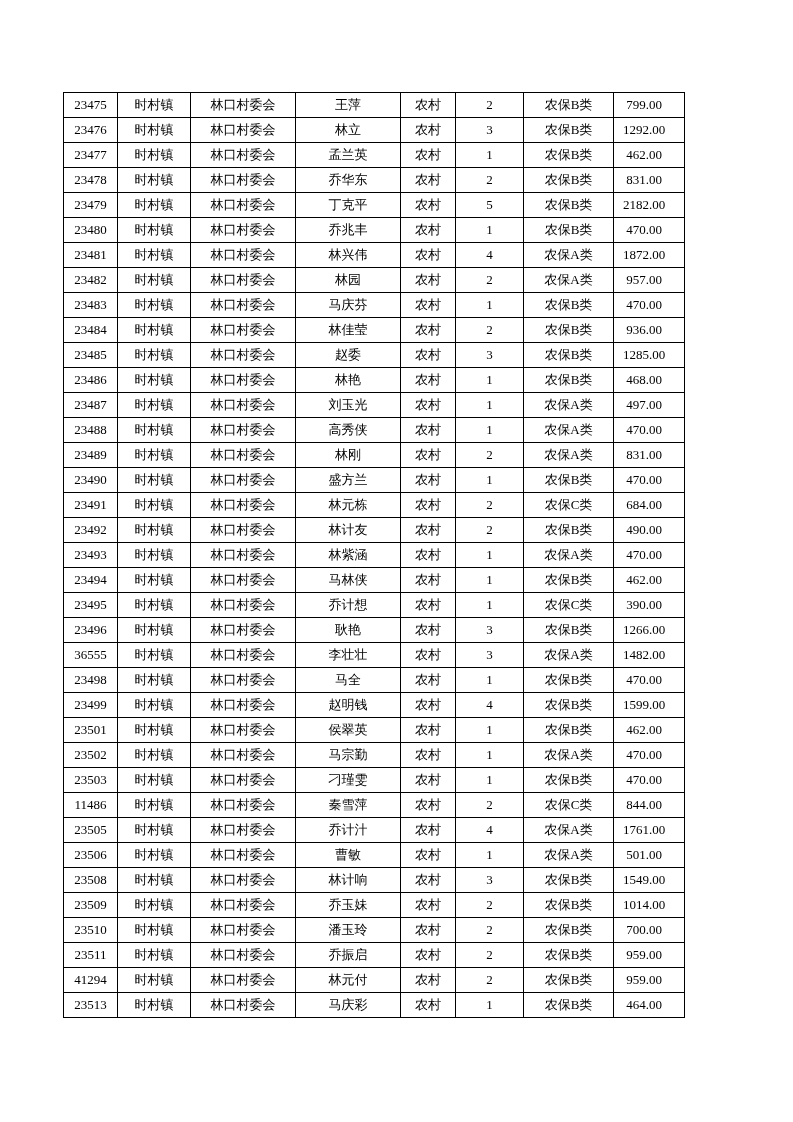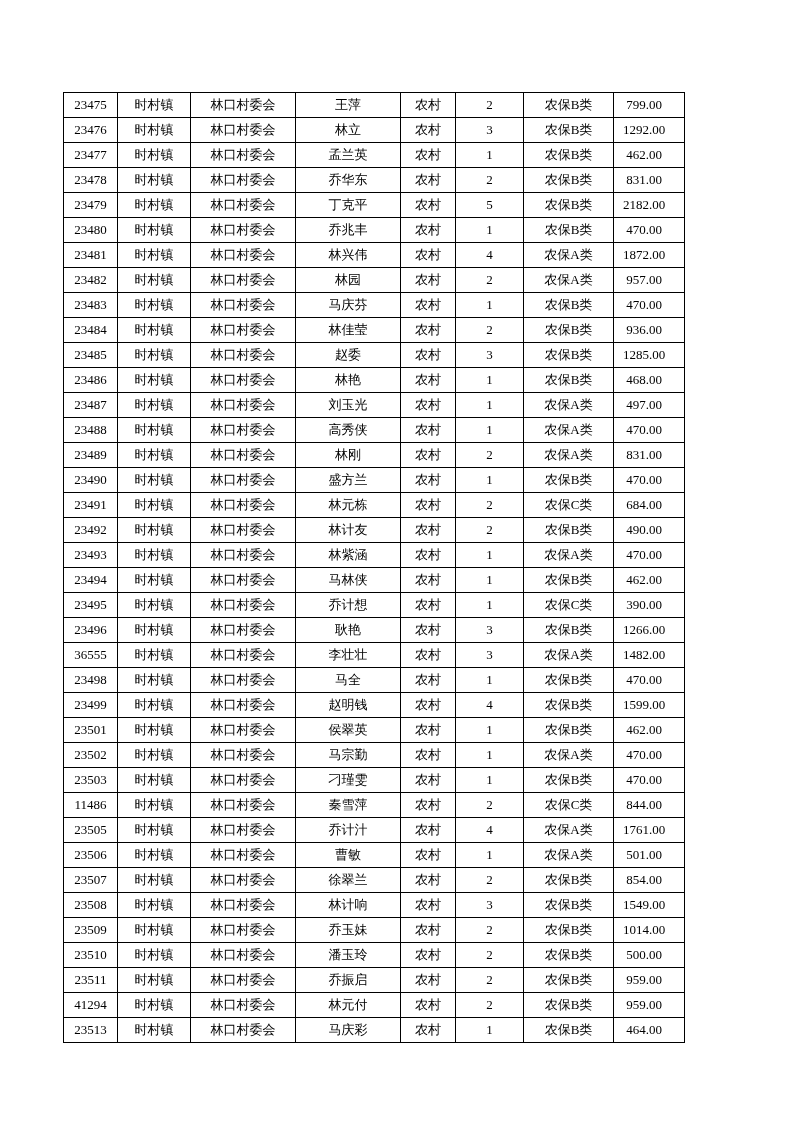--- a/index.html
+++ b/index.html
@@ -367,30 +367,20 @@
             <td data-name="cell-index">23506</td>
             <td data-name="cell-town">时村镇</td>
             <td data-name="cell-village">林口村委会</td>
             <td data-name="cell-name">曹敏</td>
             <td data-name="cell-area-type">农村</td>
             <td data-name="cell-count">1</td>
             <td data-name="cell-category">农保A类</td>
             <td data-name="cell-amount">501.00</td>
           </tr>
           <tr data-name="table-row">
-            <td data-name="cell-index">23507</td>
-            <td data-name="cell-town">时村镇</td>
-            <td data-name="cell-village">林口村委会</td>
-            <td data-name="cell-name">徐翠兰</td>
-            <td data-name="cell-area-type">农村</td>
-            <td data-name="cell-count">2</td>
-            <td data-name="cell-category">农保B类</td>
-            <td data-name="cell-amount">854.00</td>
-          </tr>
-          <tr data-name="table-row">
             <td data-name="cell-index">23508</td>
             <td data-name="cell-town">时村镇</td>
             <td data-name="cell-village">林口村委会</td>
             <td data-name="cell-name">林计响</td>
             <td data-name="cell-area-type">农村</td>
             <td data-name="cell-count">3</td>
             <td data-name="cell-category">农保B类</td>
             <td data-name="cell-amount">1549.00</td>
           </tr>
           <tr data-name="table-row">
@@ -404,21 +394,21 @@
             <td data-name="cell-amount">1014.00</td>
           </tr>
           <tr data-name="table-row">
             <td data-name="cell-index">23510</td>
             <td data-name="cell-town">时村镇</td>
             <td data-name="cell-village">林口村委会</td>
             <td data-name="cell-name">潘玉玲</td>
             <td data-name="cell-area-type">农村</td>
             <td data-name="cell-count">2</td>
             <td data-name="cell-category">农保B类</td>
-            <td data-name="cell-amount">500.00</td>
+            <td data-name="cell-amount">700.00</td>
           </tr>
           <tr data-name="table-row">
             <td data-name="cell-index">23511</td>
             <td data-name="cell-town">时村镇</td>
             <td data-name="cell-village">林口村委会</td>
             <td data-name="cell-name">乔振启</td>
             <td data-name="cell-area-type">农村</td>
             <td data-name="cell-count">2</td>
             <td data-name="cell-category">农保B类</td>
             <td data-name="cell-amount">959.00</td>

